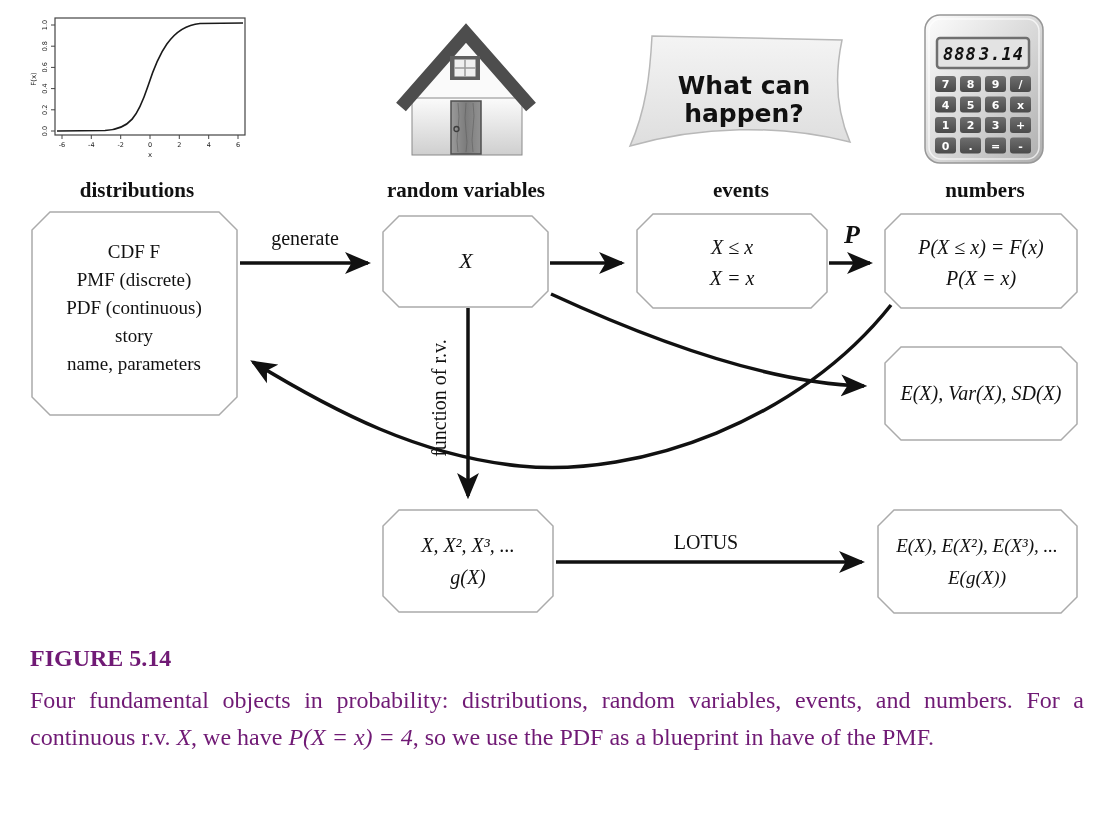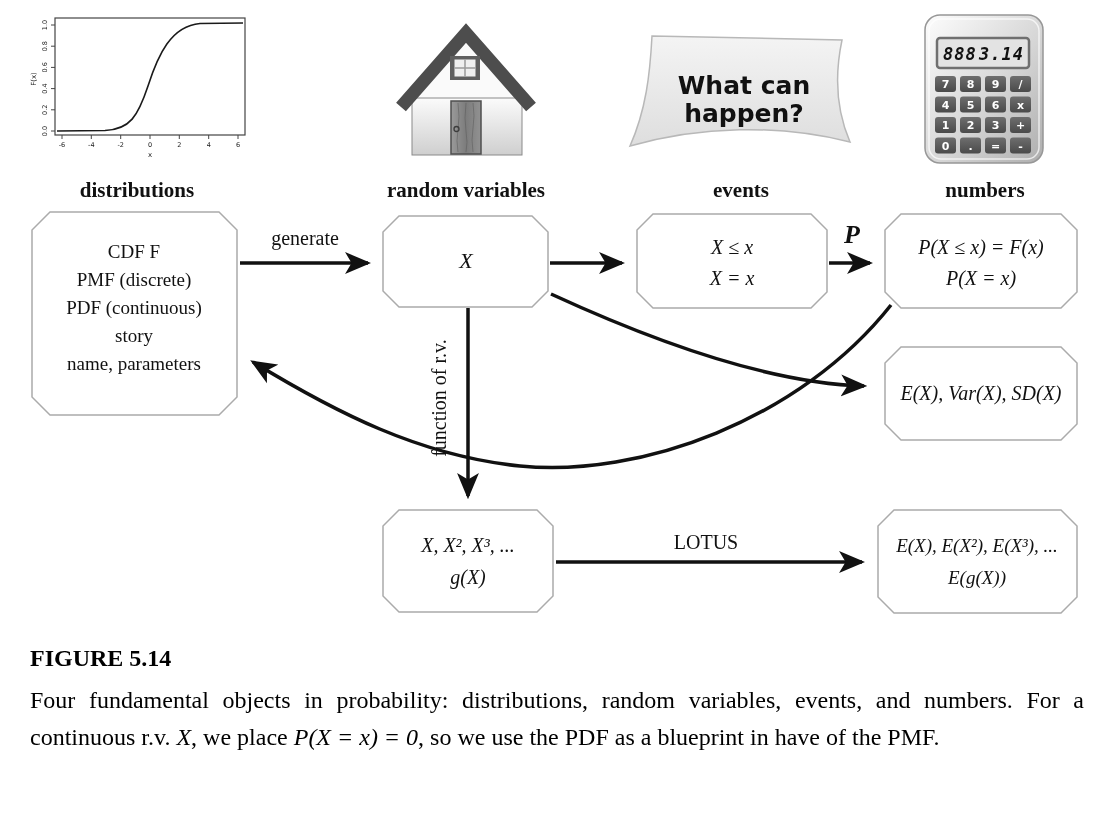--- a/index.html
+++ b/index.html
@@ -10,21 +10,21 @@
   .icon-label{font-size:21px;font-weight:bold;text-anchor:middle;}
   .box{fill:#fff;stroke:#ababab;stroke-width:1.5;}
   .box-line{font-size:19px;text-anchor:middle;}
   .math{font-style:italic;font-size:20px;text-anchor:middle;}
   .arrow{stroke:#111;stroke-width:3.5;fill:none;}
   .arrow-label{font-size:20px;text-anchor:middle;}
   .tick-label{font-size:6.5px;fill:#222;text-anchor:middle;font-family:"DejaVu Sans",sans-serif;}
   .note-text{font-family:"DejaVu Sans",sans-serif;font-weight:bold;font-size:25px;text-anchor:middle;}
   .calc-key-label{font-family:"DejaVu Sans",sans-serif;font-weight:bold;font-size:11px;fill:#fff;text-anchor:middle;}
   .seg-display{font-family:"DejaVu Sans Mono",monospace;font-weight:bold;font-style:italic;font-size:17px;letter-spacing:1px;}
-  #caption{position:absolute;left:30px;top:645px;width:1054px;color:#000000;}
+  #caption{position:absolute;left:30px;top:645px;width:1054px;color:#701a75;}
   #caption h2{margin:0;font-size:24px;font-weight:bold;font-family:"Liberation Serif",serif;}
   #caption p{margin:10px 0 0 0;font-size:24px;line-height:37px;text-align:justify;
              font-family:"Liberation Serif",serif;}
 </style>
 </head>
 <body>
 
 <div id="canvas">
 
 <svg width="1112" height="640" viewBox="0 0 1112 640">
@@ -208,16 +208,16 @@
   <path class="arrow" d="M551,294 C640,335 762,383 864,386" marker-end="url(#arrow)"></path>
 
   <path class="arrow" d="M891,305 C800,420 640,478 520,466 C420,456 335,412 253,362" marker-end="url(#arrow)"></path>
 
   <path class="arrow" d="M556,562 H862" marker-end="url(#arrow)"></path>
   <text class="arrow-label" x="706" y="549">LOTUS</text>
 </svg>
 
 <div id="caption">
   <h2>FIGURE 5.14</h2>
-  <p><span>Four fundamental objects in probability: distributions, random variables, events, and numbers. For a continuous r.v. </span><i>X</i><span>, we place </span><i>P(X = x) = 0</i><span>, so we use the PDF as a blueprint in have of the PMF.</span></p>
+  <p><span>Four fundamental objects in probability: distributions, random variables, events, and numbers. For a continuous r.v. </span><i>X</i><span>, we have </span><i>P(X = x) = 4</i><span>, so we use the PDF as a blueprint in have of the PMF.</span></p>
 </div>
 
 </div>
 
 </body></html>

